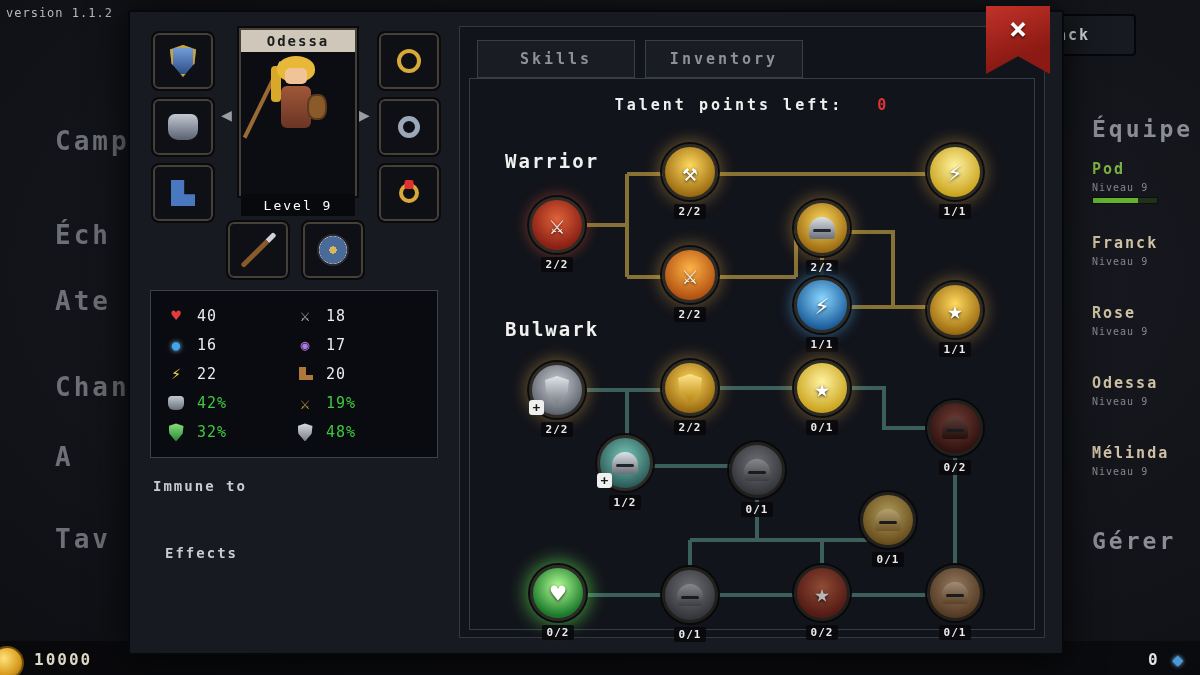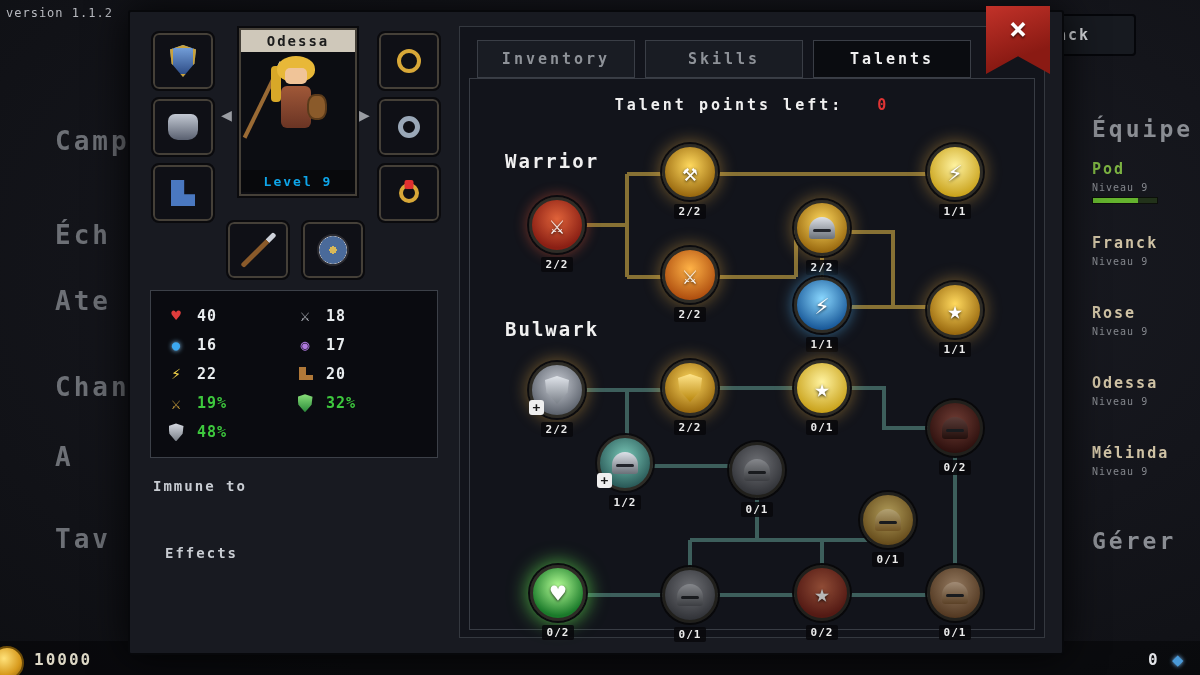--- a/index.html
+++ b/index.html
@@ -54,40 +54,40 @@
     background:linear-gradient(#cdd1d9 0 22%, #8a5a2a 22%);}
   .eq-rshield{width:32px;height:32px;border-radius:50%;border:2px solid #2a2a30;box-sizing:border-box;
     background:radial-gradient(circle, #d8b858 0 18%, #4a6a9a 19% 68%, #c3c9d3 69%);}
 
   
   .portrait{left:239px;top:28px;width:118px;height:168px;background:#0c0d12;
     border:2px solid #454038;outline:2px solid #0a0a0d;box-sizing:border-box;}
   .nameplate{height:22px;background:#cfc8ba;color:#1c1c1c;font-size:14px;font-weight:bold;
     letter-spacing:2px;display:flex;align-items:center;justify-content:center;}
   .art{position:relative;height:118px;}
-  .levelplate{height:22px;background:#08090c;color:#0ea5e9;font-size:13px;font-weight:bold;
-    letter-spacing:2px;display:flex;align-items:center;justify-content:center;}
+  .levelplate{height:22px;background:#08090c;color:#ffffff;font-size:13px;font-weight:normal;
+    letter-spacing:2px;display:flex;align-items:center;justify-content:center;margin-top:24px;}
   .hair{position:absolute;left:36px;top:4px;width:38px;height:26px;background:#e8b838;border-radius:50% 50% 45% 45%;}
   .hair2{position:absolute;left:30px;top:14px;width:10px;height:36px;background:#d8a828;border-radius:4px;}
   .face{position:absolute;left:44px;top:16px;width:22px;height:16px;background:#f0c498;border-radius:5px;}
   .torso{position:absolute;left:40px;top:34px;width:30px;height:42px;border-radius:6px;
     background:linear-gradient(#a05838,#6a3424);}
   .bshield{position:absolute;left:66px;top:42px;width:16px;height:22px;background:#8a5a2a;
     border:2px solid #5a3a1a;border-radius:40%;}
   .spear{position:absolute;left:20px;top:6px;width:4px;height:84px;transform:rotate(26deg);
     background:linear-gradient(#cdd1d9 0 16%, #9a6a34 16%);}
   .arrow{font-size:18px;color:#9a9da3;}
 
   
   .stats-box{left:150px;top:290px;width:288px;height:168px;background:rgba(8,9,14,.88);
     border:1px solid #3c4048;box-sizing:border-box;padding:10px 14px;
     display:grid;grid-template-columns:1fr 1fr;grid-auto-rows:1fr;}
   .stat{display:flex;align-items:center;gap:10px;}
   .sicon{width:22px;display:flex;align-items:center;justify-content:center;font-size:16px;}
-  .sval{font-size:15px;font-weight:bold;color:#e8ecee;letter-spacing:1px;}
+  .sval{font-size:15px;font-weight:normal;color:#e8ecee;letter-spacing:1px;}
   .sval.pct{color:#3ec93e;}
   .i-heart{color:#e03c3c;}
   .i-sword{color:#c8ccd4;}
   .i-orb{color:#3ca8f0;text-shadow:0 0 5px #8ed0ff;font-size:14px;}
   .i-spiral{color:#b07ae0;font-size:15px;}
   .i-bolt{color:#f0d048;}
   .i-boot{position:relative;width:7px;height:13px;background:#b07838;margin-right:5px;}
   .i-boot::after{content:"";position:absolute;left:0;bottom:0;width:14px;height:5px;background:#b07838;}
   .i-armor{width:16px;height:14px;border-radius:4px 4px 6px 6px;background:linear-gradient(#c3c9d3,#6a7078);}
   .i-crit{color:#e0b040;}
@@ -256,20 +256,26 @@
         <span class="sicon i-bolt">⚡</span>
         <span class="sval">22</span>
       </div>
     <div class="stat">
         <span class="sicon">
           <span class="i-boot"></span>
         </span>
         <span class="sval">20</span>
       </div>
     <div class="stat">
+        <span class="sicon">
+          <span class="i-armor"></span>
+        </span>
+        <span class="sval pct">42%</span>
+      </div>
+    <div class="stat">
         <span class="sicon i-crit">⚔</span>
         <span class="sval pct">19%</span>
       </div>
     <div class="stat">
         <span class="sicon">
           <span class="s-shield green"></span>
         </span>
         <span class="sval pct">32%</span>
       </div>
     <div class="stat">
@@ -278,23 +284,22 @@
         </span>
         <span class="sval pct">48%</span>
       </div>
   </div>
 
   <div class="abs side-label" style="left:153px;top:478px">Immune to</div>
   <div class="abs side-label" style="left:165px;top:545px">Effects</div>
 
   <div class="abs right-panel"></div>
   <div class="abs tabs">
+    <div class="tab">Skills</div>
     <div class="tab">Inventory</div>
-    <div class="tab">Skills</div>
-    <div class="tab active">Talents</div>
   </div>
   <div class="abs content-frame"></div>
   <div class="abs points-line">
     <span>Talent points left:</span><span class="points-val">0</span>
   </div>
   <div class="abs section-label" style="left:505px;top:150px">Warrior</div>
   <div class="abs section-label" style="left:505px;top:318px">Bulwark</div>
 
   <svg class="abs lines" width="1200" height="675">
     <g stroke="#877134" stroke-width="4" fill="none">

